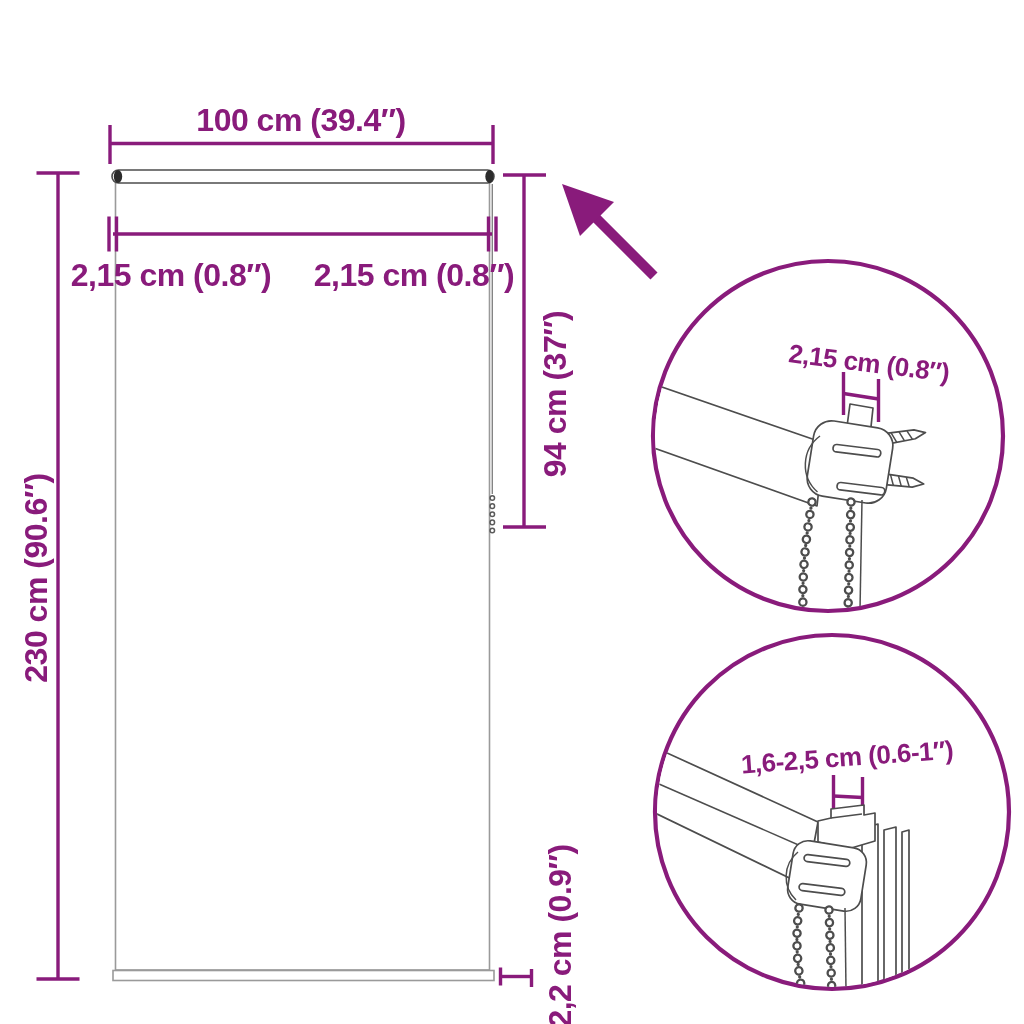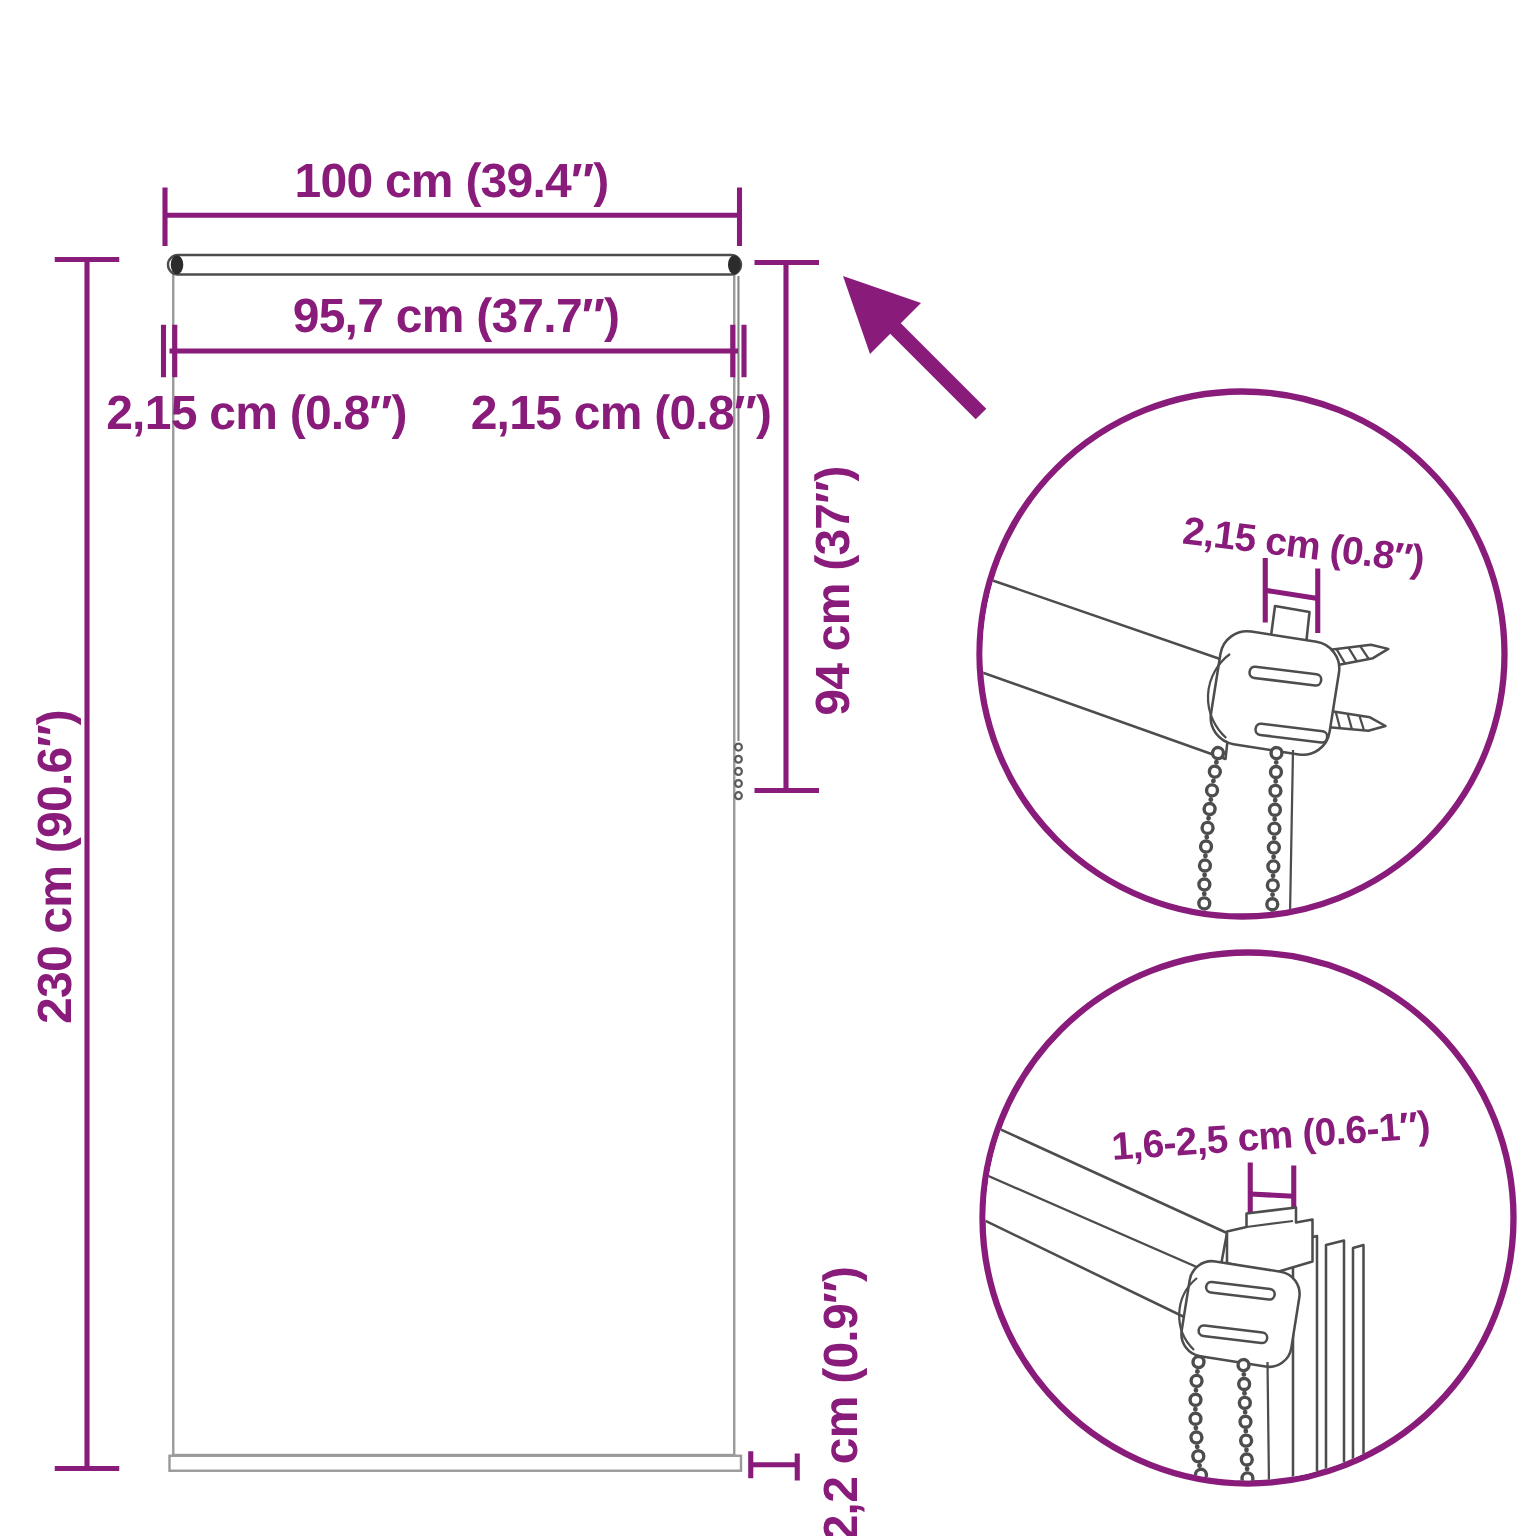--- a/index.html
+++ b/index.html
@@ -166,21 +166,20 @@
       <g>
         <path class="bead-o" d="M829 862 L832 948"></path>
         <path class="bead-i" d="M829 862 L832 948"></path>
         <path class="bead-d" d="M829 862 L832 948"></path>
       </g>
     </g>
   </g>
 </svg>
 
   <div class="lbl fs32" style="left:301px;top:72px;">100 cm (39.4″)</div>
-  <div class="lbl fs32" style="left:304px;top:162px;">95,7 cm (37.7″)</div>
   <div class="lbl fs32" style="left:171px;top:227px;">2,15 cm (0.8″)</div>
   <div class="lbl fs32" style="left:414px;top:227px;">2,15 cm (0.8″)</div>
   <div class="lbl fs32 rot-m90" style="left:555px;top:346px;">94 cm (37″)</div>
   <div class="lbl fs32 rot-m90" style="left:36px;top:530px;">230 cm (90.6″)</div>
   <div class="lbl fs32 rot-m90" style="left:560px;top:888px;">2,2 cm (0.9″)</div>
   <div class="lbl fs26 rot-7" style="left:869px;top:315px;">2,15 cm (0.8″)</div>
   <div class="lbl fs26 rot-m4" style="left:847px;top:709px;">1,6-2,5 cm (0.6-1″)</div>
 
 </div>
 

